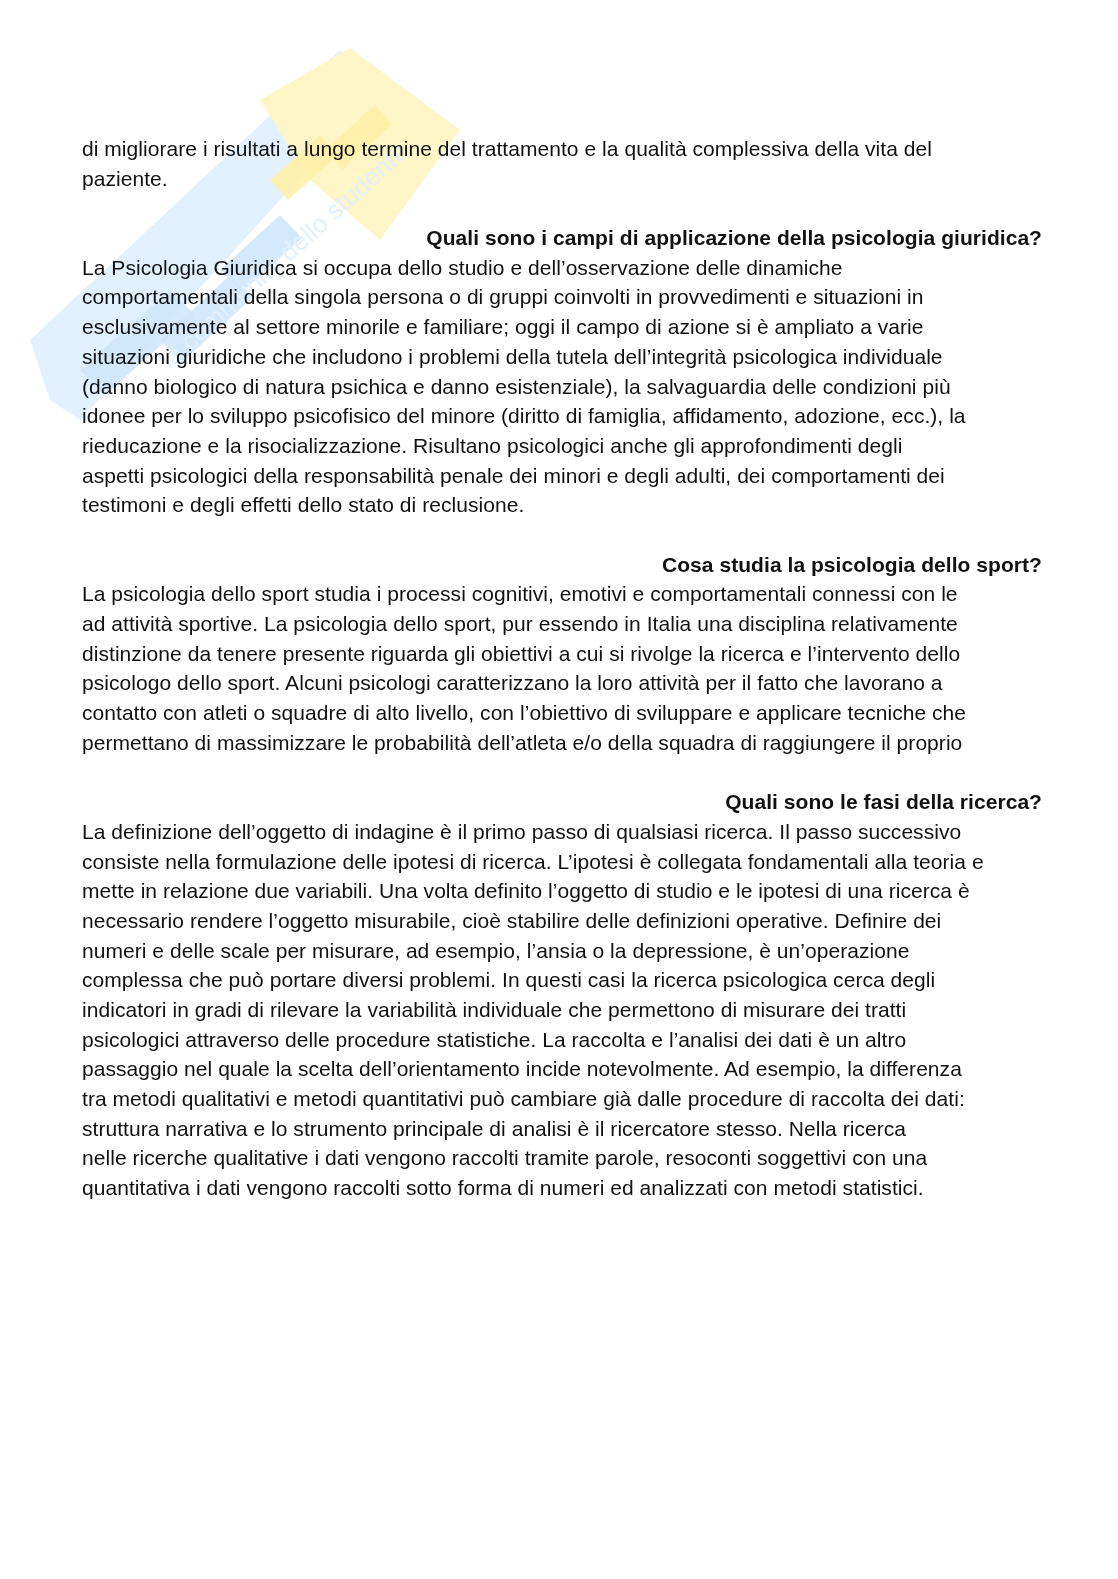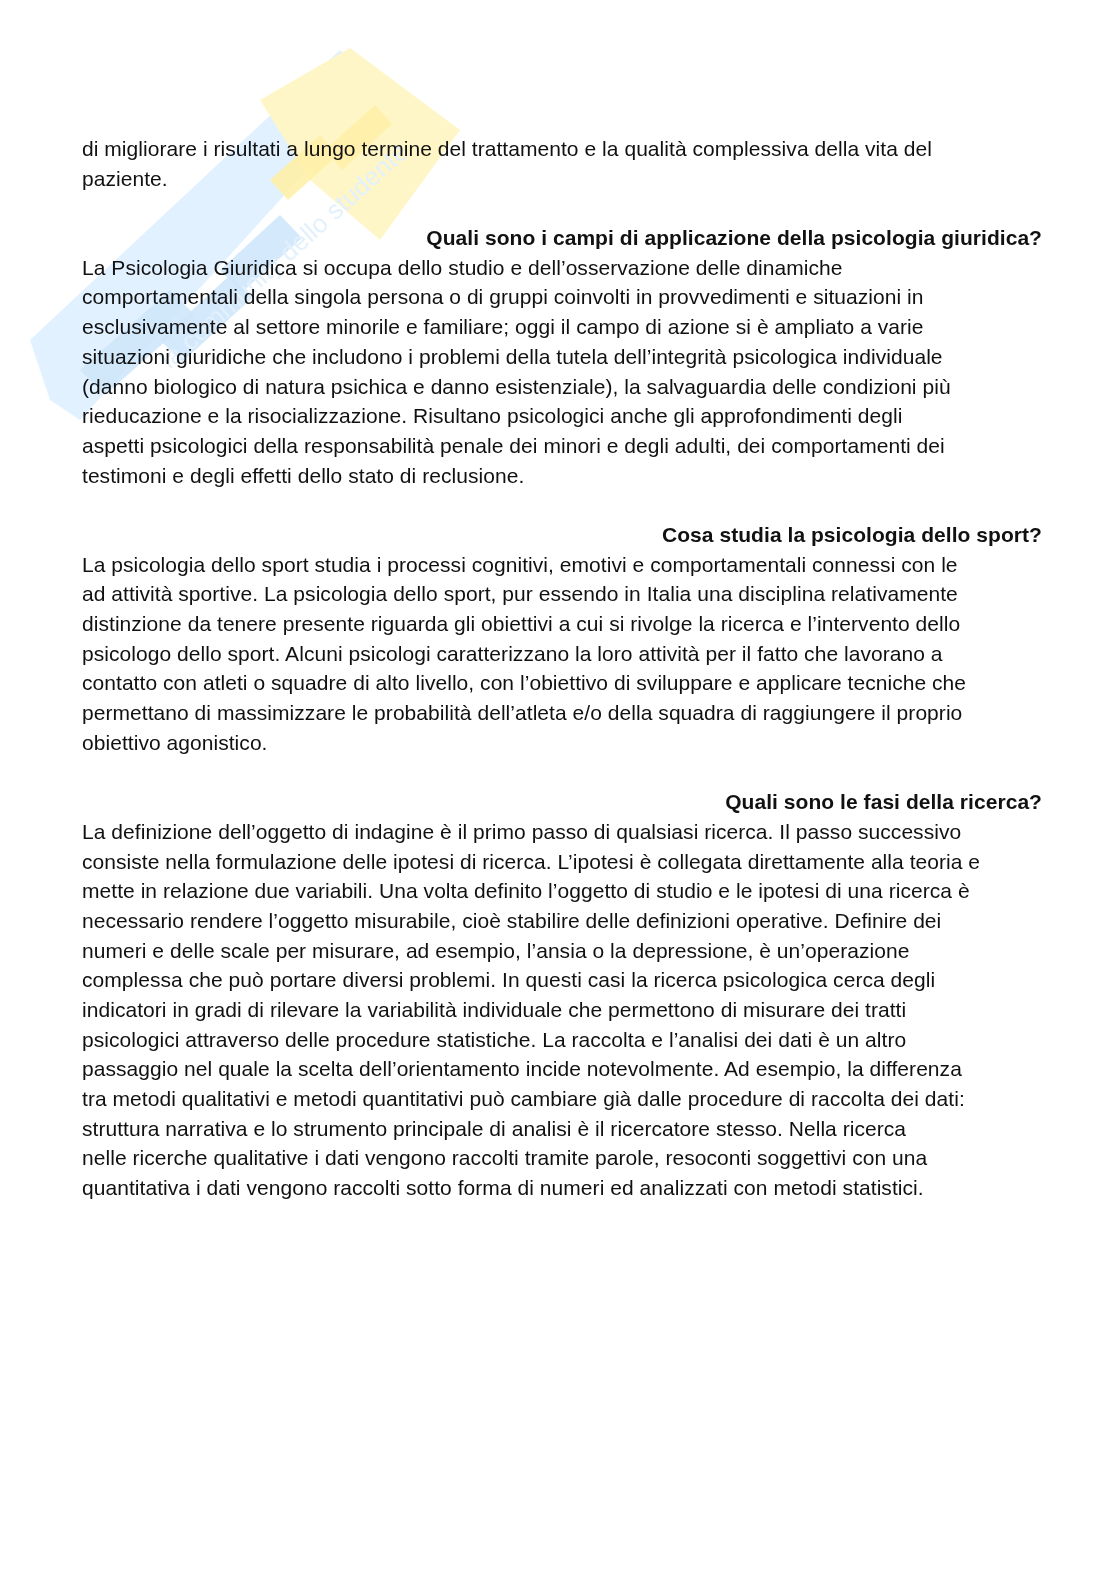--- a/index.html
+++ b/index.html
@@ -85,44 +85,44 @@
 
     <span class="gap"></span>
 
     <div>
       <span class="line heading">Quali sono i campi di applicazione della psicologia giuridica?</span>
       <span class="line">La Psicologia Giuridica si occupa dello studio e dell’osservazione delle dinamiche</span>
       <span class="line">comportamentali della singola persona o di gruppi coinvolti in provvedimenti e situazioni in</span>
       <span class="line">esclusivamente al settore minorile e familiare; oggi il campo di azione si è ampliato a varie</span>
       <span class="line">situazioni giuridiche che includono i problemi della tutela dell’integrità psicologica individuale</span>
       <span class="line">(danno biologico di natura psichica e danno esistenziale), la salvaguardia delle condizioni più</span>
+      <span class="line">idonee per lo sviluppo psicofisico del minore (diritto di famiglia, affidamento, adozione, ecc.), la</span>
       <span class="line">rieducazione e la risocializzazione. Risultano psicologici anche gli approfondimenti degli</span>
       <span class="line">aspetti psicologici della responsabilità penale dei minori e degli adulti, dei comportamenti dei</span>
       <span class="line">testimoni e degli effetti dello stato di reclusione.</span>
     </div>
 
     <span class="gap"></span>
 
     <div>
       <span class="line heading">Cosa studia la psicologia dello sport?</span>
       <span class="line">La psicologia dello sport studia i processi cognitivi, emotivi e comportamentali connessi con le</span>
       <span class="line">ad attività sportive. La psicologia dello sport, pur essendo in Italia una disciplina relativamente</span>
       <span class="line">distinzione da tenere presente riguarda gli obiettivi a cui si rivolge la ricerca e l’intervento dello</span>
       <span class="line">psicologo dello sport. Alcuni psicologi caratterizzano la loro attività per il fatto che lavorano a</span>
       <span class="line">contatto con atleti o squadre di alto livello, con l’obiettivo di sviluppare e applicare tecniche che</span>
       <span class="line">permettano di massimizzare le probabilità dell’atleta e/o della squadra di raggiungere il proprio</span>
-      <span class="line">obiettivo agonistico.</span>
     </div>
 
     <span class="gap"></span>
 
     <div>
       <span class="line heading">Quali sono le fasi della ricerca?</span>
       <span class="line">La definizione dell’oggetto di indagine è il primo passo di qualsiasi ricerca. Il passo successivo</span>
-      <span class="line">consiste nella formulazione delle ipotesi di ricerca. L’ipotesi è collegata direttamente alla teoria e</span>
+      <span class="line">consiste nella formulazione delle ipotesi di ricerca. L’ipotesi è collegata fondamentali alla teoria e</span>
       <span class="line">mette in relazione due variabili. Una volta definito l’oggetto di studio e le ipotesi di una ricerca è</span>
       <span class="line">necessario rendere l’oggetto misurabile, cioè stabilire delle definizioni operative. Definire dei</span>
       <span class="line">numeri e delle scale per misurare, ad esempio, l’ansia o la depressione, è un’operazione</span>
       <span class="line">complessa che può portare diversi problemi. In questi casi la ricerca psicologica cerca degli</span>
       <span class="line">indicatori in gradi di rilevare la variabilità individuale che permettono di misurare dei tratti</span>
       <span class="line">psicologici attraverso delle procedure statistiche. La raccolta e l’analisi dei dati è un altro</span>
       <span class="line">passaggio nel quale la scelta dell’orientamento incide notevolmente. Ad esempio, la differenza</span>
       <span class="line">tra metodi qualitativi e metodi quantitativi può cambiare già dalle procedure di raccolta dei dati:</span>
       <span class="line">struttura narrativa e lo strumento principale di analisi è il ricercatore stesso. Nella ricerca</span>
       <span class="line">nelle ricerche qualitative i dati vengono raccolti tramite parole, resoconti soggettivi con una</span>

